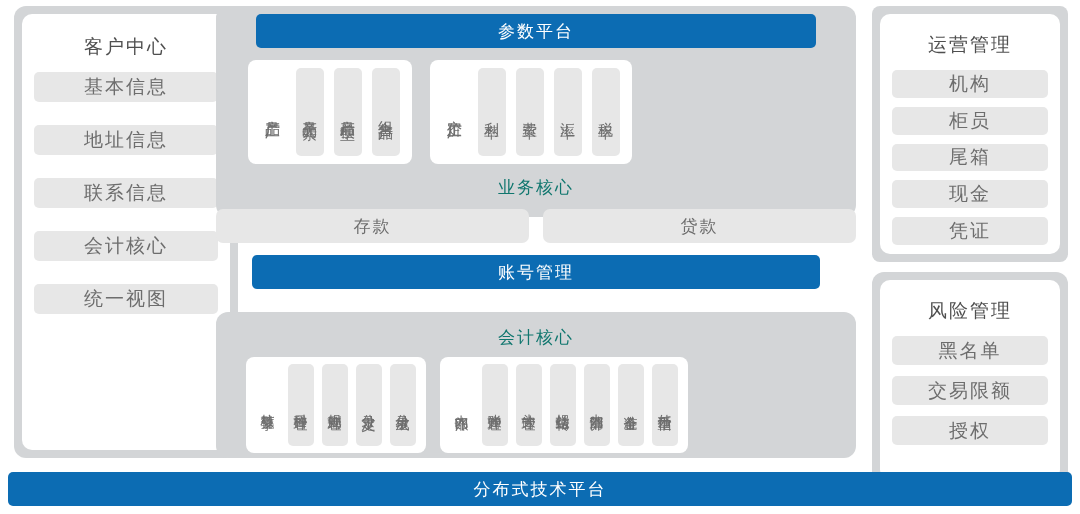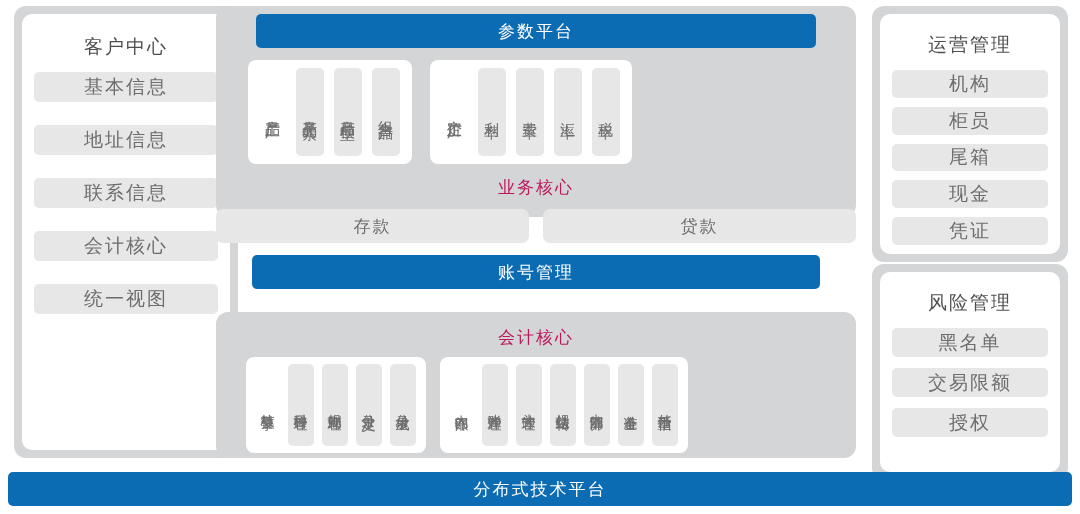--- a/index.html
+++ b/index.html
@@ -57,21 +57,21 @@
     display:flex;
     align-items:center;
     justify-content:center;
     font-size:17px;
     letter-spacing:2px;
     box-sizing:border-box;
   }
 
   .sec-title{
     text-align:center;
-    color:#be185d;
+    color:#0f766e;
     font-size:17px;
     letter-spacing:2px;
   }
 
   
   .side-panel{position:absolute;}
   .side-inner{
     background:#ffffff;border-radius:10px;
     height:100%;width:100%;
     box-sizing:border-box;
@@ -94,26 +94,26 @@
     display:flex;align-items:center;justify-content:center;
     box-sizing:border-box;
   }
 
   
   #customer-center{left:14px;top:6px;width:224px;height:452px;}
   #customer-center .side-inner{padding-top:20px;}
   #customer-center .panel-title{margin-bottom:12px;}
   #customer-center .panel-chip{height:30px;margin-bottom:23px;}
 
-  #ops-panel{left:872px;top:6px;width:196px;height:256px;}
+  #ops-panel{left:872px;top:6px;width:196px;height:256px;border-radius:8px;}
   #ops-panel .side-inner{padding-top:18px;}
   #ops-panel .panel-title{margin-bottom:12px;}
   #ops-panel .panel-chip{height:29px;margin-bottom:9px;}
 
-  #risk-panel{left:872px;top:264px;width:196px;height:216px;}
+  #risk-panel{left:872px;top:272px;width:196px;height:216px;}
   #risk-panel .side-inner{padding-top:18px;}
   #risk-panel .panel-title{margin-bottom:12px;}
   #risk-panel .panel-chip{height:29px;margin-bottom:11px;}
 
   
   #param-section{position:absolute;left:216px;top:6px;width:640px;height:211px;}
   #param-section .blue-bar{height:34px;margin:0 32px 12px 32px;}
   .param-groups{display:flex;gap:18px;padding:0 24px;}
   .param-card{
     background:#ffffff;border-radius:8px;

